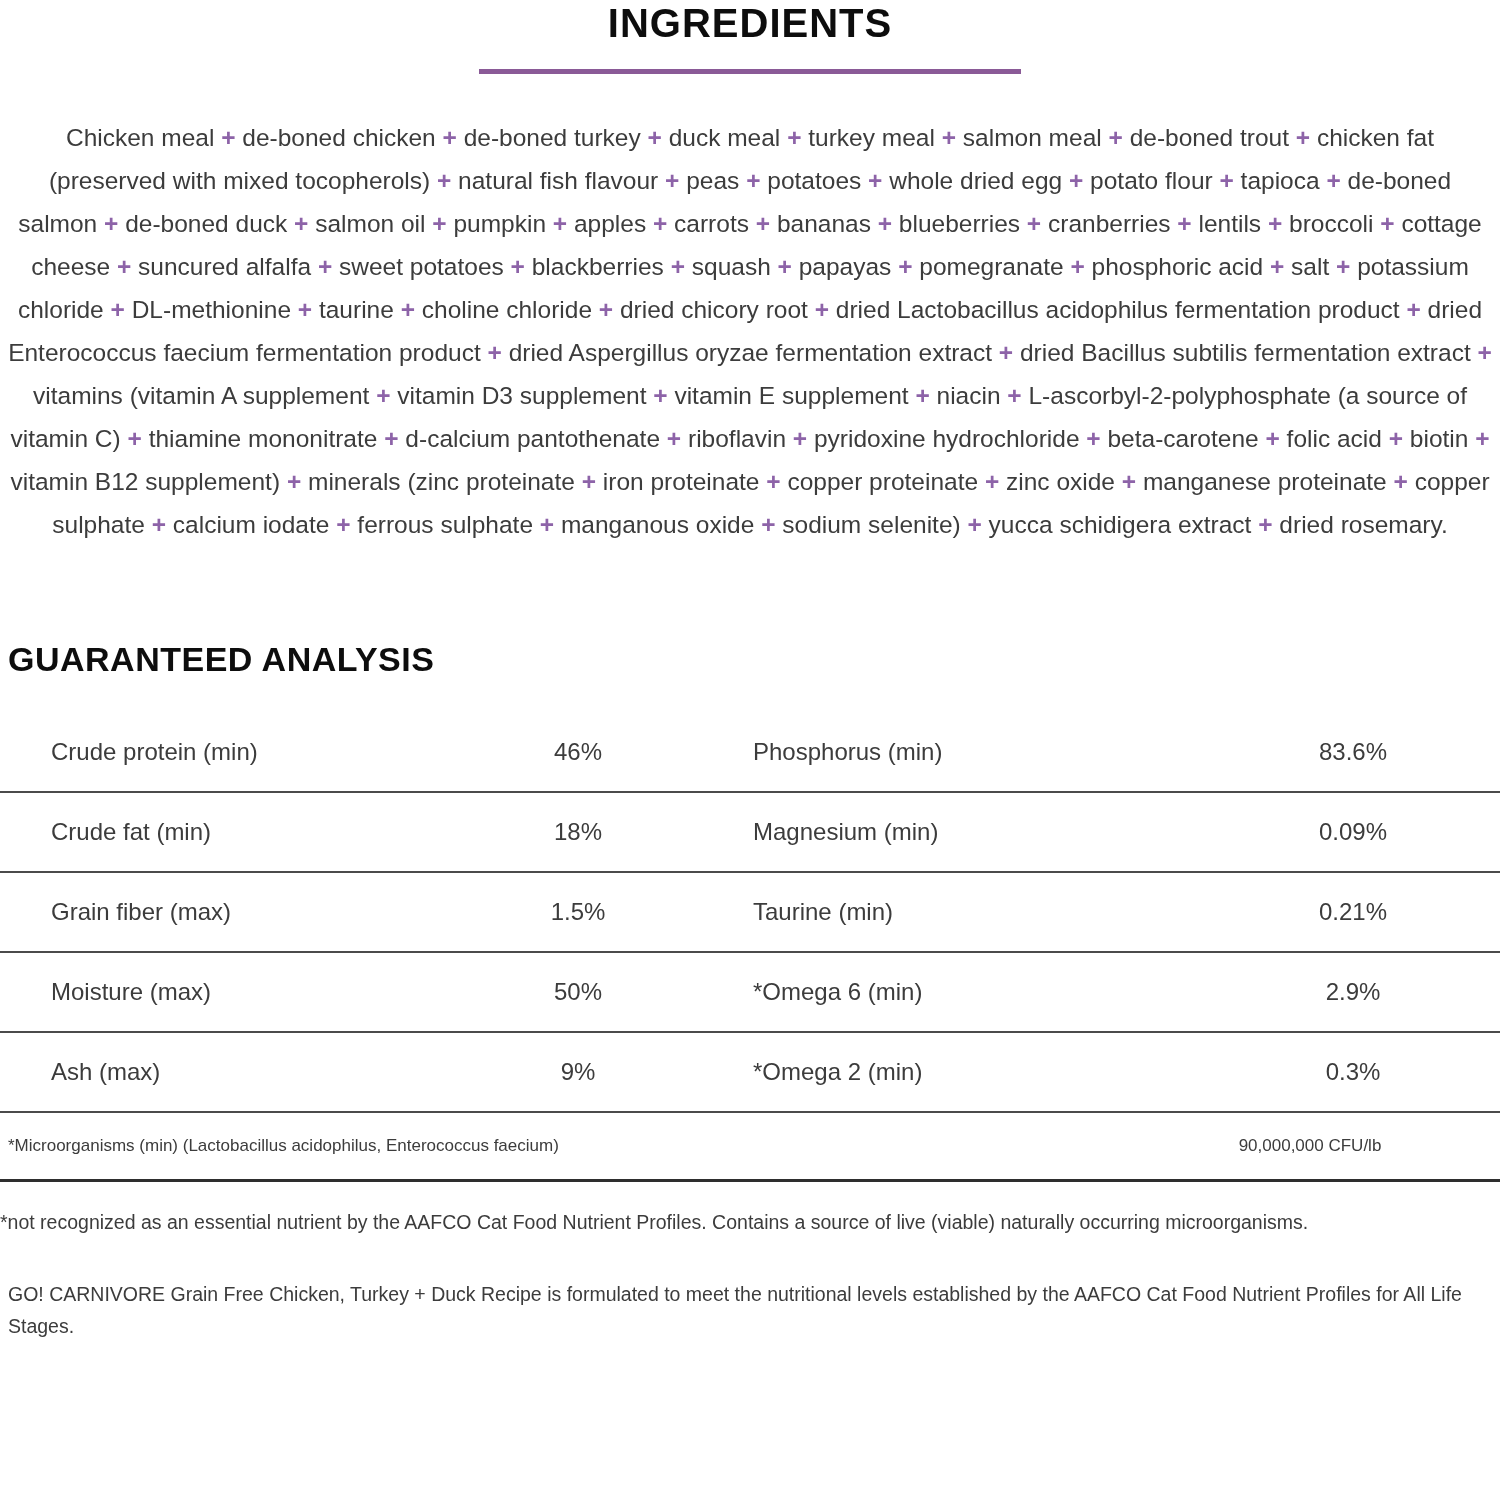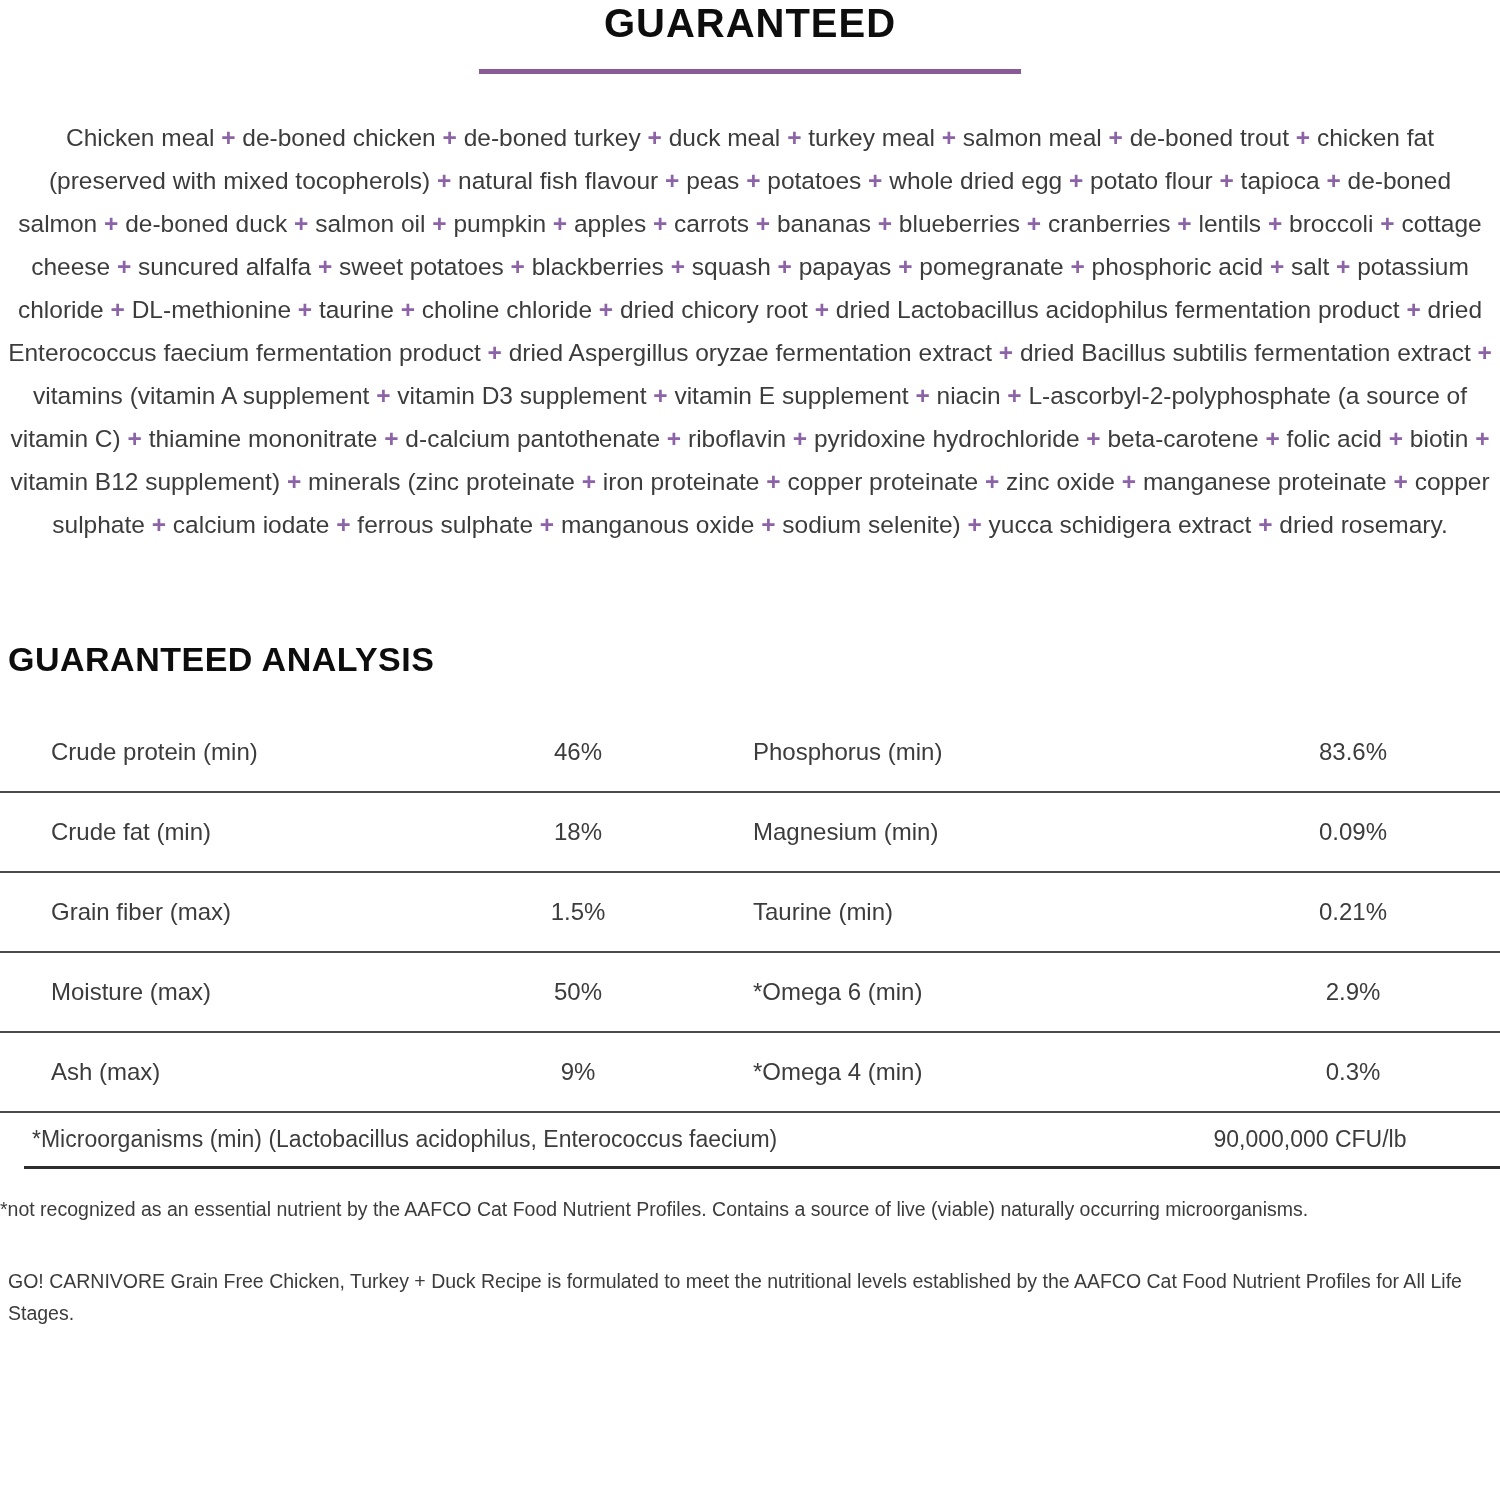--- a/index.html
+++ b/index.html
@@ -36,39 +36,39 @@
   .arow{
     display:grid;grid-template-columns:440px 190px 520px 320px 1fr;
     align-items:center;height:80px;border-bottom:2px solid var(--rowline);
     font-size:24px;color:var(--body);padding-left:43px;
   }
   .al{padding-left:8px;}
   .al2{padding-left:80px;}
   .av{text-align:center;}
   .micro-row{
     display:grid;grid-template-columns:1fr 320px 30px;align-items:center;
-    height:56px;border-bottom:3px solid var(--endline);
-    font-size:23px;color:var(--body);margin-left:24px;
+    height:69px;border-bottom:3px solid var(--endline);
+    font-size:17px;color:var(--body);
   }
   .micro-row .label{padding-left:8px;}
   .micro-row .value{text-align:center;}
   .footnote{
     margin:28px 0 0;font-size:19.5px;line-height:24px;color:var(--body);
   }
   .formulation{
     margin:44px 8px 0;font-size:19.5px;line-height:32px;color:var(--body);
     max-width:1490px;
   }
 </style>
 </head>
 <body>
 
 <div class="page">
 
-  <h1 class="ingredients-title">GUARANTEED</h1>
+  <h1 class="ingredients-title">INGREDIENTS</h1>
 
   <div class="divider"></div>
 
   <p class="ingredients-paragraph" id="ingredients-paragraph"><span>Chicken meal</span><span class="plus"> + </span><span>de-boned chicken</span><span class="plus"> + </span><span>de-boned turkey</span><span class="plus"> + </span><span>duck meal</span><span class="plus"> + </span><span>turkey meal</span><span class="plus"> + </span><span>salmon meal</span><span class="plus"> + </span><span>de-boned trout</span><span class="plus"> + </span><span>chicken fat (preserved with mixed tocopherols)</span><span class="plus"> + </span><span>natural fish flavour</span><span class="plus"> + </span><span>peas</span><span class="plus"> + </span><span>potatoes</span><span class="plus"> + </span><span>whole dried egg</span><span class="plus"> + </span><span>potato flour</span><span class="plus"> + </span><span>tapioca</span><span class="plus"> + </span><span>de-boned salmon</span><span class="plus"> + </span><span>de-boned duck</span><span class="plus"> + </span><span>salmon oil</span><span class="plus"> + </span><span>pumpkin</span><span class="plus"> + </span><span>apples</span><span class="plus"> + </span><span>carrots</span><span class="plus"> + </span><span>bananas</span><span class="plus"> + </span><span>blueberries</span><span class="plus"> + </span><span>cranberries</span><span class="plus"> + </span><span>lentils</span><span class="plus"> + </span><span>broccoli</span><span class="plus"> + </span><span>cottage cheese</span><span class="plus"> + </span><span>suncured alfalfa</span><span class="plus"> + </span><span>sweet potatoes</span><span class="plus"> + </span><span>blackberries</span><span class="plus"> + </span><span>squash</span><span class="plus"> + </span><span>papayas</span><span class="plus"> + </span><span>pomegranate</span><span class="plus"> + </span><span>phosphoric acid</span><span class="plus"> + </span><span>salt</span><span class="plus"> + </span><span>potassium chloride</span><span class="plus"> + </span><span>DL-methionine</span><span class="plus"> + </span><span>taurine</span><span class="plus"> + </span><span>choline chloride</span><span class="plus"> + </span><span>dried chicory root</span><span class="plus"> + </span><span>dried Lactobacillus acidophilus fermentation product</span><span class="plus"> + </span><span>dried Enterococcus faecium fermentation product</span><span class="plus"> + </span><span>dried Aspergillus oryzae fermentation extract</span><span class="plus"> + </span><span>dried Bacillus subtilis fermentation extract</span><span class="plus"> + </span><span>vitamins (vitamin A supplement</span><span class="plus"> + </span><span>vitamin D3 supplement</span><span class="plus"> + </span><span>vitamin E supplement</span><span class="plus"> + </span><span>niacin</span><span class="plus"> + </span><span>L-ascorbyl-2-polyphosphate (a source of vitamin C)</span><span class="plus"> + </span><span>thiamine mononitrate</span><span class="plus"> + </span><span>d-calcium pantothenate</span><span class="plus"> + </span><span>riboflavin</span><span class="plus"> + </span><span>pyridoxine hydrochloride</span><span class="plus"> + </span><span>beta-carotene</span><span class="plus"> + </span><span>folic acid</span><span class="plus"> + </span><span>biotin</span><span class="plus"> + </span><span>vitamin B12 supplement)</span><span class="plus"> + </span><span>minerals (zinc proteinate</span><span class="plus"> + </span><span>iron proteinate</span><span class="plus"> + </span><span>copper proteinate</span><span class="plus"> + </span><span>zinc oxide</span><span class="plus"> + </span><span>manganese proteinate</span><span class="plus"> + </span><span>copper sulphate</span><span class="plus"> + </span><span>calcium iodate</span><span class="plus"> + </span><span>ferrous sulphate</span><span class="plus"> + </span><span>manganous oxide</span><span class="plus"> + </span><span>sodium selenite)</span><span class="plus"> + </span><span>yucca schidigera extract</span><span class="plus"> + </span><span>dried rosemary.</span></p>
 
   <h2 class="analysis-title">GUARANTEED ANALYSIS</h2>
 
   <div class="analysis-table" id="analysis-rows">
       <div class="arow">
         <span class="al">Crude protein (min)</span>
@@ -94,21 +94,21 @@
       <div class="arow">
         <span class="al">Moisture (max)</span>
         <span class="av">50%</span>
         <span class="al al2">*Omega 6 (min)</span>
         <span class="av">2.9%</span>
         <span></span>
       </div>
       <div class="arow">
         <span class="al">Ash (max)</span>
         <span class="av">9%</span>
-        <span class="al al2">*Omega 4 (min)</span>
+        <span class="al al2">*Omega 2 (min)</span>
         <span class="av">0.3%</span>
         <span></span>
       </div>
     </div>
 
   <div class="micro-row">
     <span class="label">*Microorganisms (min) (Lactobacillus acidophilus, Enterococcus faecium)</span>
     <span class="value">90,000,000 CFU/lb</span>
     <span></span>
   </div>

